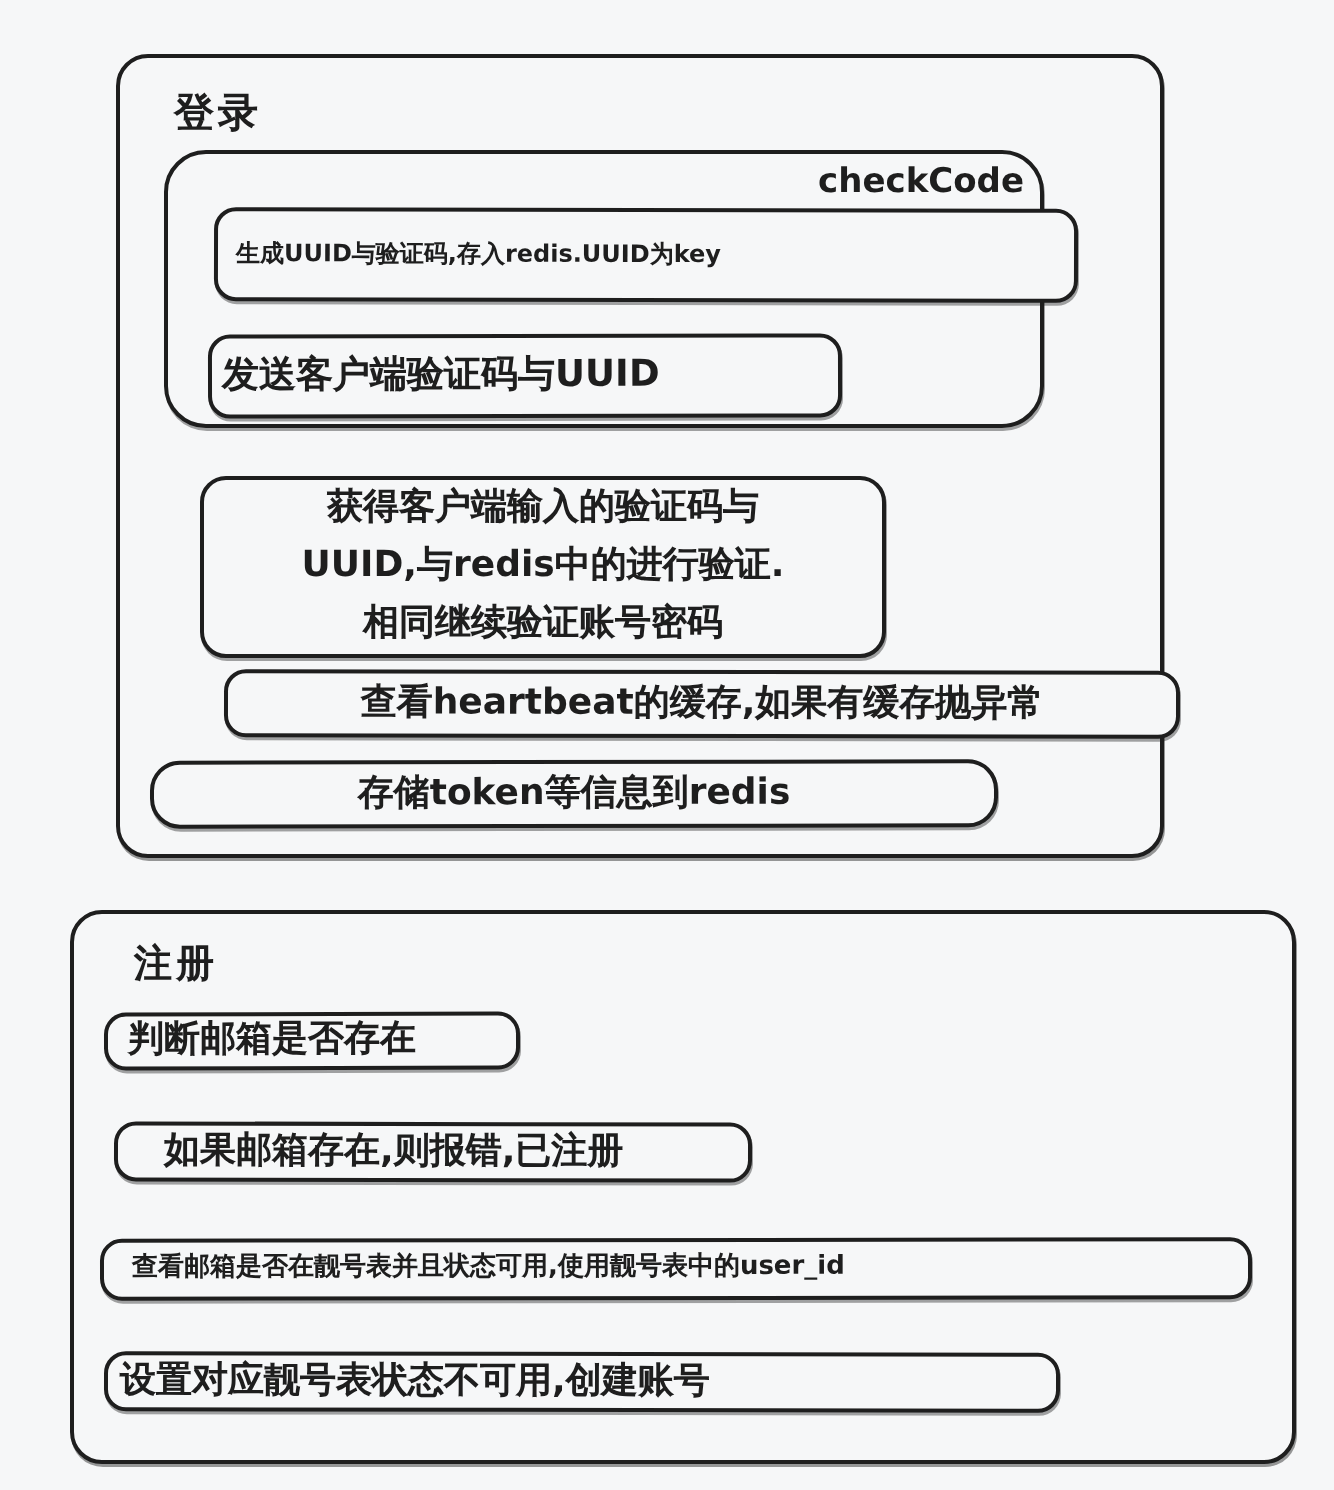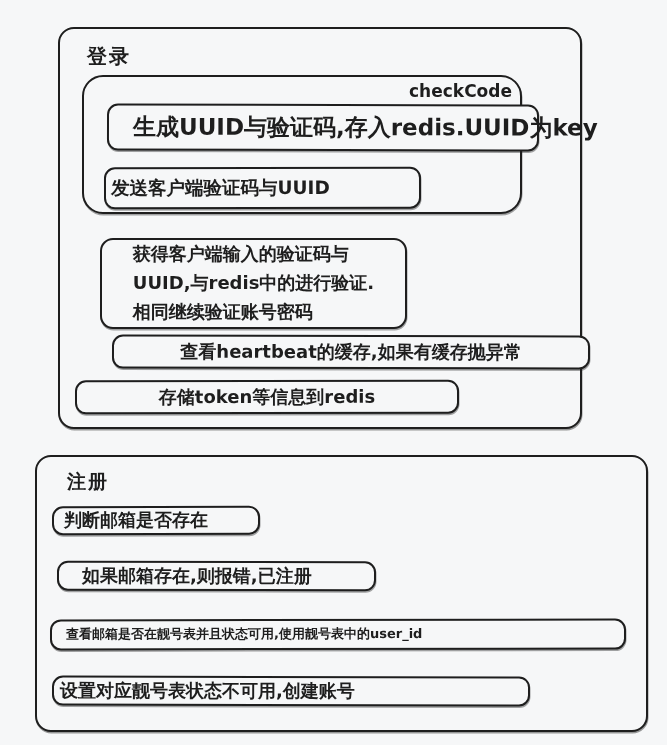--- a/index.html
+++ b/index.html
@@ -35,31 +35,31 @@
 
   
   .login-frame{left:58px;top:27px;width:524px;height:402px;}
   .login-frame .frame-title{left:27px;top:14px;}
 
   .checkcode-box{left:22px;top:46px;width:440px;height:139px;}
   .checkcode-label{
     position:absolute;top:4px;right:8px;
     font-size:17px;
   }
-  .step-1{left:23px;top:27px;width:432px;height:47px;padding-left:24px;font-size:23px;transform:rotate(.12deg);}
+  .step-1{left:23px;top:27px;width:432px;height:47px;padding-left:9px;font-size:12px;transform:rotate(.12deg);}
   .step-2{left:20px;top:90px;width:317px;height:42px;padding-left:5px;font-size:18.5px;transform:rotate(-.12deg);}
 
   .step-3{
-    left:40px;top:209px;width:307px;height:91px;
-    justify-content:center;text-align:left;
+    left:40px;top:209px;width:343px;height:91px;
+    justify-content:center;text-align:center;
     white-space:pre-line;font-size:18px;line-height:1.6;
     border-radius:13px;
   }
   .step-4{left:24px;top:306px;width:478px;height:34px;justify-content:center;transform:rotate(.1deg);margin-left:28px;}
-  .step-5{left:15px;top:351px;width:384px;height:34px;justify-content:center;transform:rotate(-.1deg);}
+  .step-5{left:15px;top:351px;width:424px;height:34px;justify-content:center;transform:rotate(-.1deg);border-radius:15px;}
 
   
   .register-frame{left:35px;top:455px;width:613px;height:277px;}
   .register-frame .frame-title{left:20px;top:12px;font-size:19px;margin-left:10px;}
 
   .step-a{left:15px;top:49px;width:208px;height:29px;padding-left:10px;transform:rotate(-.15deg);}
   .step-b{left:20px;top:104px;width:319px;height:30px;padding-left:23px;transform:rotate(.12deg);}
   .step-c{left:13px;top:162px;width:576px;height:31px;padding-left:14px;font-size:13px;transform:rotate(-.08deg);}
   .step-d{left:15px;top:219px;width:478px;height:30px;padding-left:6px;transform:rotate(.1deg);}
 </style>

